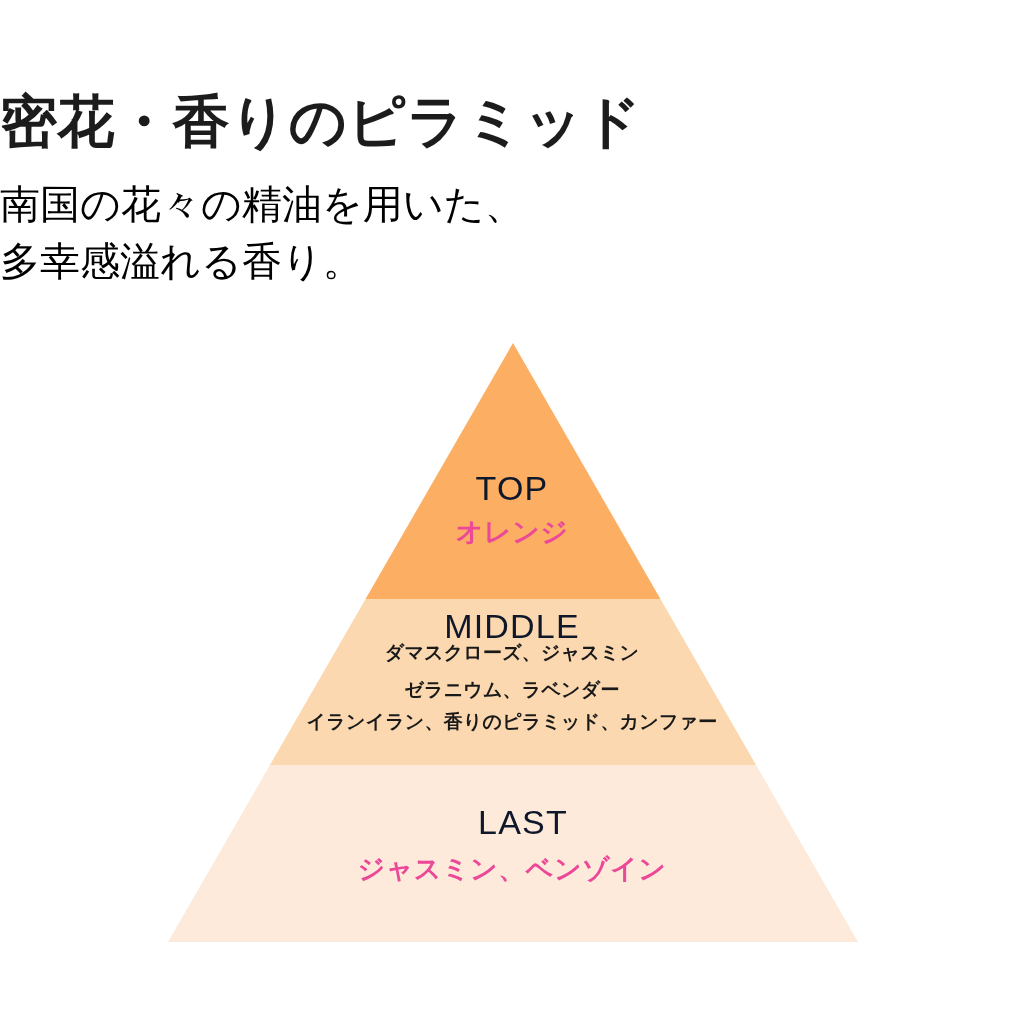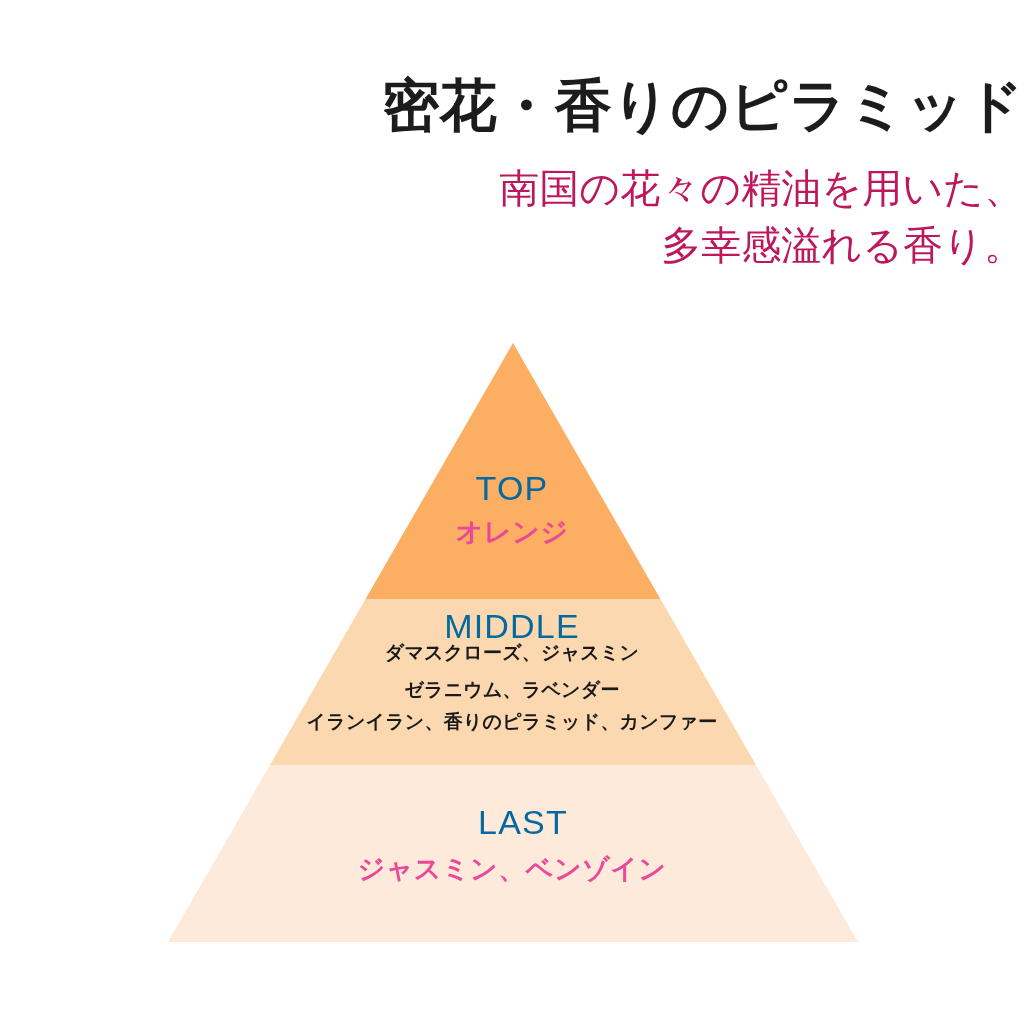--- a/index.html
+++ b/index.html
@@ -20,43 +20,43 @@
     position: relative;
     width: 1024px;
     height: 1024px;
     background: #ffffff;
   }
 
   
   .header {
     position: absolute;
     left: 0;
-    top: 0;
+    top: 16px;
     width: 1024px;
-    text-align: right;
+    text-align: left;
   }
 
   .title {
     margin: 0;
     padding-top: 74px;
     font-size: 57px;
     font-weight: 700;
     letter-spacing: 0.5px;
     line-height: 1.12;
     color: #1c1c1c;
     white-space: nowrap;
   }
 
   .subtitle {
     margin: 0;
     padding-top: 22px;
     font-size: 40px;
     font-weight: 400;
     line-height: 1.42;
-    color: #be185d;
+    color: #000000;
   }
   .subtitle .sub-line {
     display: block;
   }
 
   
   .pyramid {
     position: absolute;
     left: 0;
     top: 0;
@@ -75,21 +75,21 @@
 
   .band-text {
     position: absolute;
     width: 1024px;
     text-align: center;
   }
 
   .band-name {
     display: block;
     font-weight: 300;
-    color: #0369a1;
+    color: #0f172a;
     letter-spacing: 1.2px;
   }
 
   .band-notes {
     display: block;
     font-weight: 700;
     color: #ec4899;
   }
 
   

